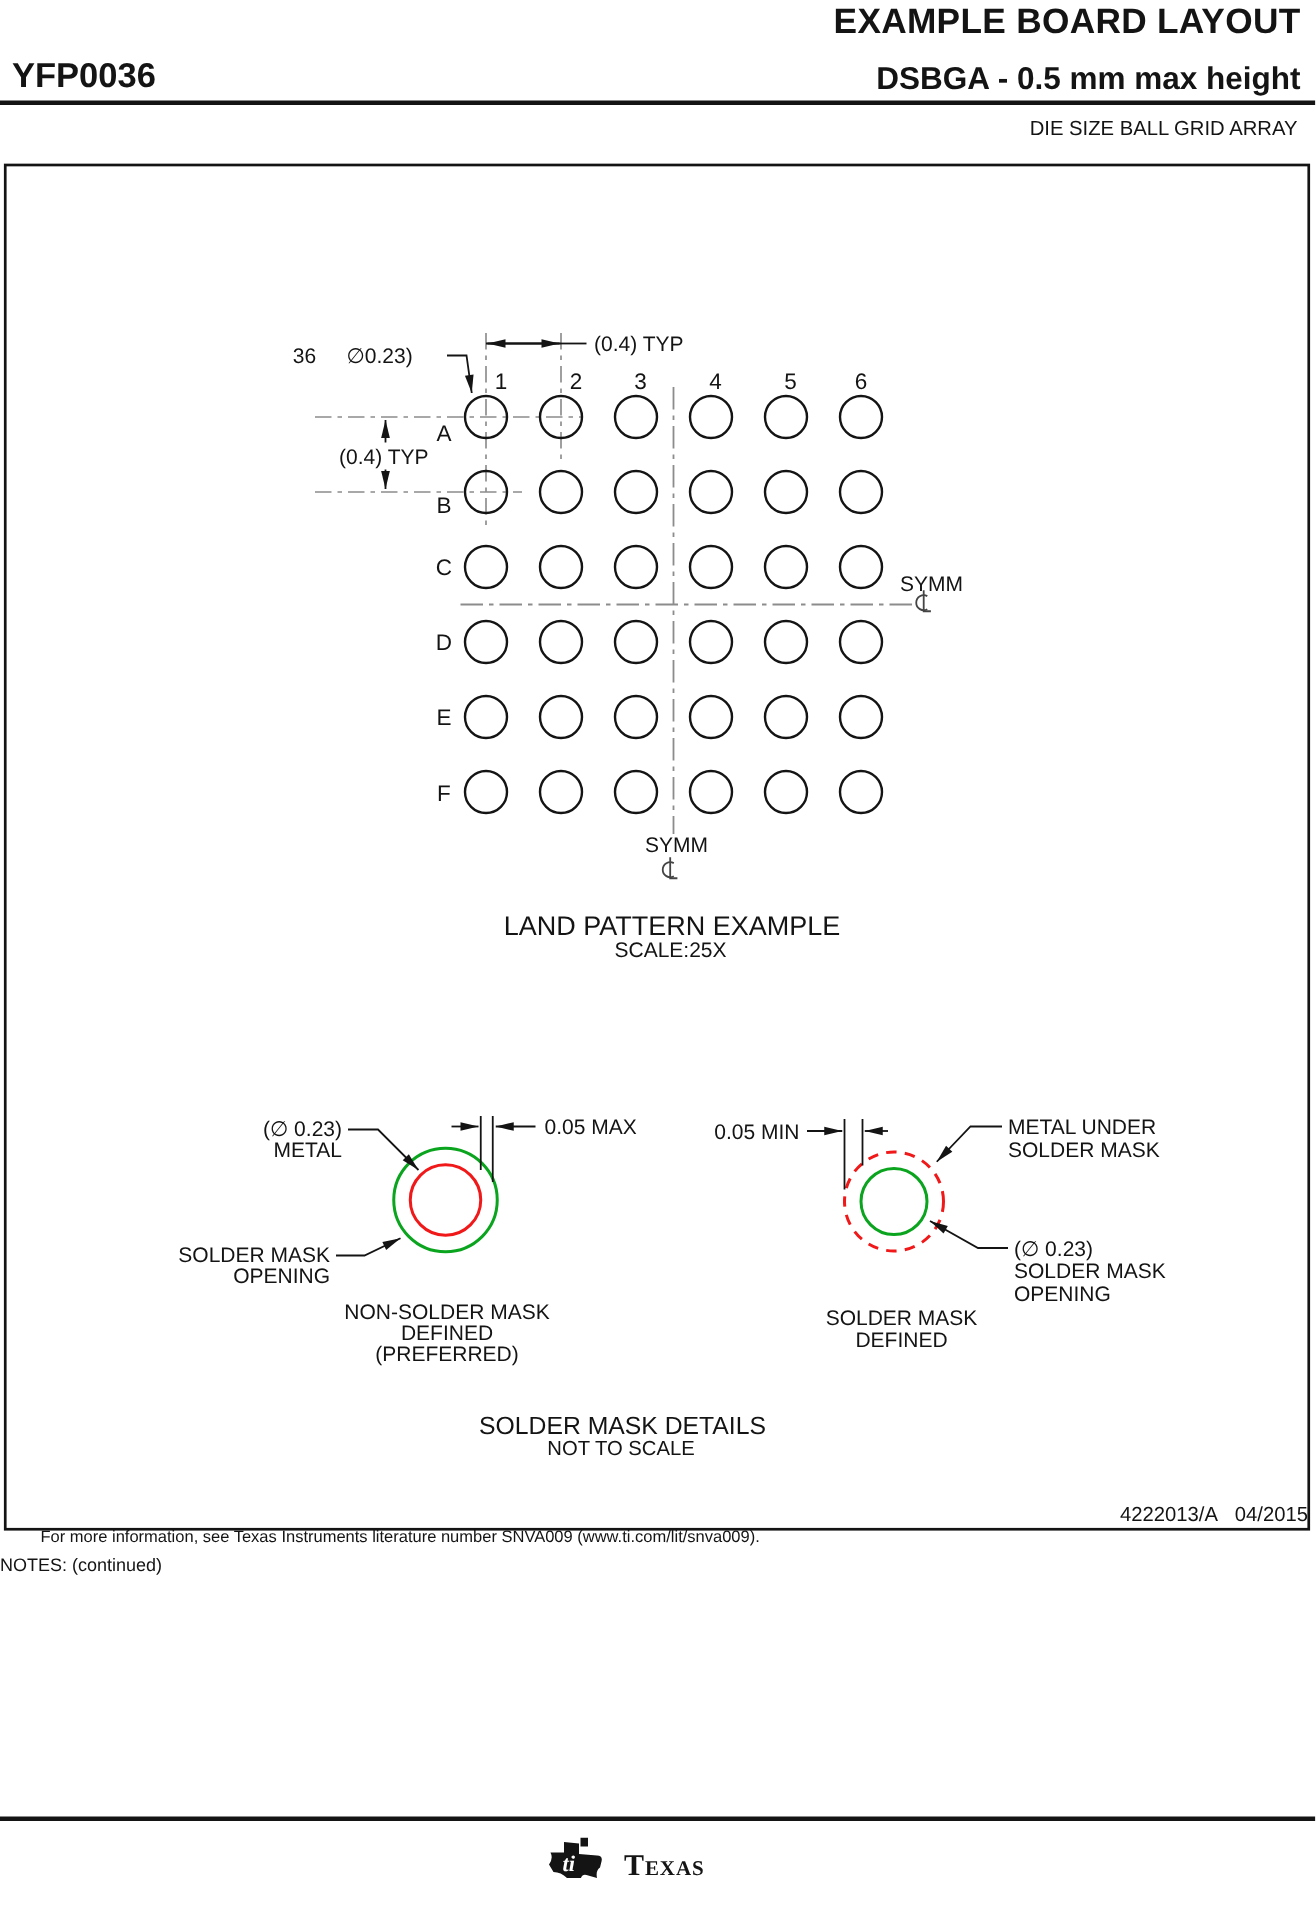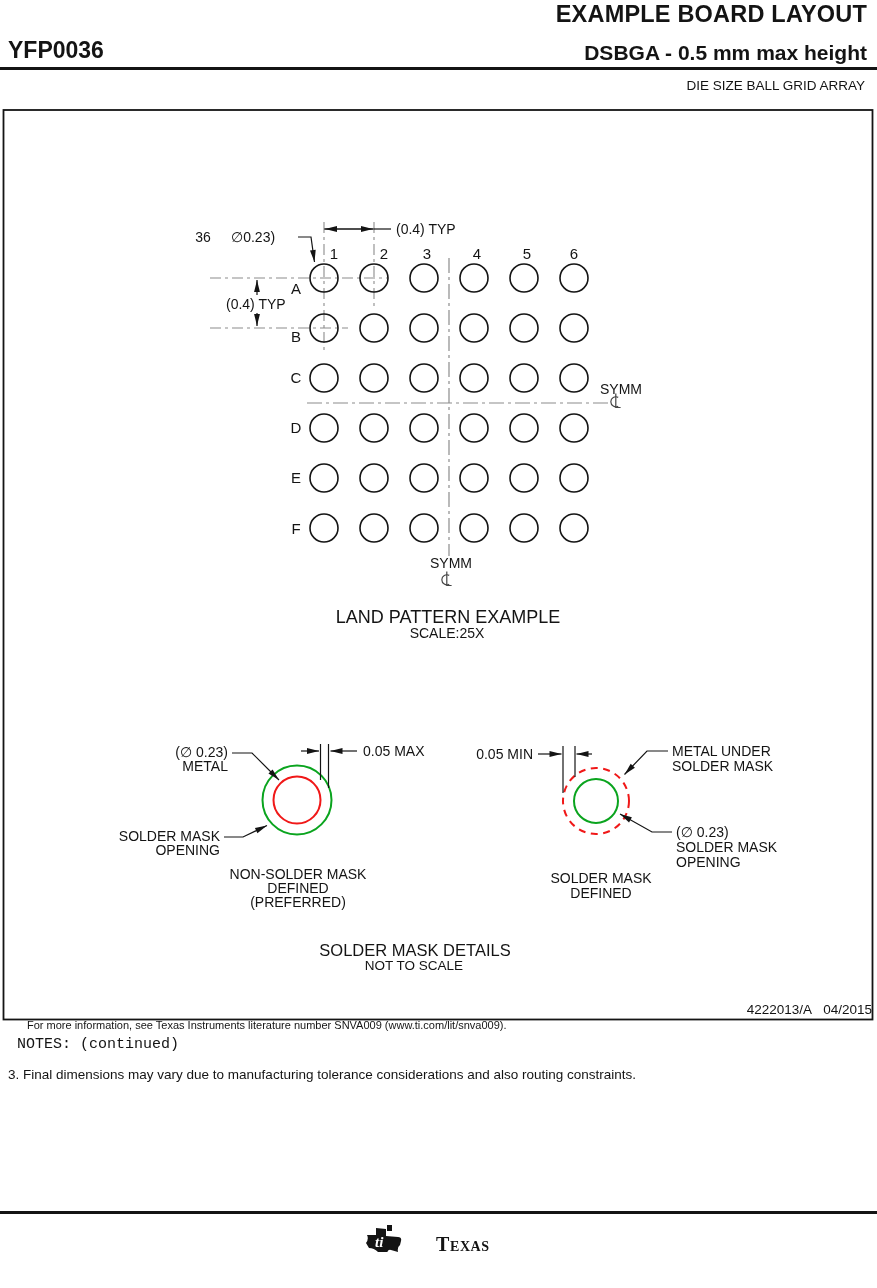--- a/index.html
+++ b/index.html
@@ -10,27 +10,27 @@
   }
   .abs { position:absolute; }
   .b { font-weight:bold; }
   
   .doc-title   { top:1px;  right:10px; font-size:23.5px; letter-spacing:0.2px; }
   .part-number { top:37px; left:8px;   font-size:23px; }
   .pkg-title   { top:41px; right:10px; font-size:21px; }
   .hdr-rule    { top:67px; left:0; width:877px; height:3px; background:#141414; }
   .pkg-sub     { top:78px; right:12px; font-size:13.5px;text-align:right; }
   
-  .notes-heading { top:1036px; left:17px;  font-size:15px;font-family:Liberation Mono, monospace; }
+  .notes-heading { top:1036px; left:0;  font-size:12px; }
   .note-line1    { top:1067px; left:8px;  font-size:13.5px; }
   .note-line2    { top:1019px; left:27px; font-size:11px; }
   
   .ftr-rule { top:1211px; left:0; width:877px; height:2.5px; background:#141414; }
   .brand1 { top:1233px; left:416px; font-family:"Liberation Serif","DejaVu Serif",serif;
-            font-weight:bold; font-variant:small-caps; font-size:20px; letter-spacing:0.6px;margin-left:20px; }
+            font-weight:bold; font-variant:small-caps; font-size:20px; letter-spacing:0.6px; }
   .brand2 { top:1251px; left:421px; font-family:Liberation Sans, sans-serif;
             font-weight:bold; font-variant:small-caps; font-size:17.5px; letter-spacing:0.4px; }
   .site   { top:1267px; left:424px; font-size:13.5px; }
   
   svg.draw { position:absolute; left:0; top:0; }
   svg.draw text { fill:#141414; font-family:"Liberation Sans","DejaVu Sans",sans-serif; }
   .t14 { font-size:14px; }
   .t15 { font-size:15px; }
   .t18 { font-size:18px; }
   .t16 { font-size:16.5px; }
@@ -192,21 +192,20 @@
     </g>
 
     <text class="t16" x="415" y="956" text-anchor="middle">SOLDER MASK DETAILS</text>
     <text class="t13" x="414" y="970" text-anchor="middle">NOT TO SCALE</text>
 
     <text class="t13" x="812" y="1014" text-anchor="end">4222013/A</text>
     <text class="t13" x="872" y="1014" text-anchor="end">04/2015</text>
   </svg>
 
   <div class="abs notes-heading">NOTES: (continued)</div>
-  <div class="abs note-line1">3. Final dimensions may vary due to manufacturing tolerance considerations and also routing constraints.</div>
   <div class="abs note-line2">For more information, see Texas Instruments literature number SNVA009 (www.ti.com/lit/snva009).</div>
 
   <div class="abs ftr-rule"></div>
   <svg class="abs" style="left:363px; top:1225px;" width="42" height="34" viewBox="0 0 42 34">
     <path fill="#141414" d="M13,3 L23,4 L23,11 L35,12 Q39,12 38,16 L37,20 Q34,22 35,27 L28,25 Q25,24 24,28 L21,33 L15,27 Q11,23 6,23 L3,18 Q6,14 4,10 L13,10 Z"></path>
     <rect fill="#141414" x="24" y="0" width="5" height="6"></rect>
     <text x="12" y="22" fill="#ffffff" font-family="Liberation Serif, DejaVu Serif, serif" font-style="italic" font-weight="bold" font-size="15">ti</text>
   </svg>
   <div class="abs brand1">Texas</div>
   <div class="abs brand2">Instruments</div>

